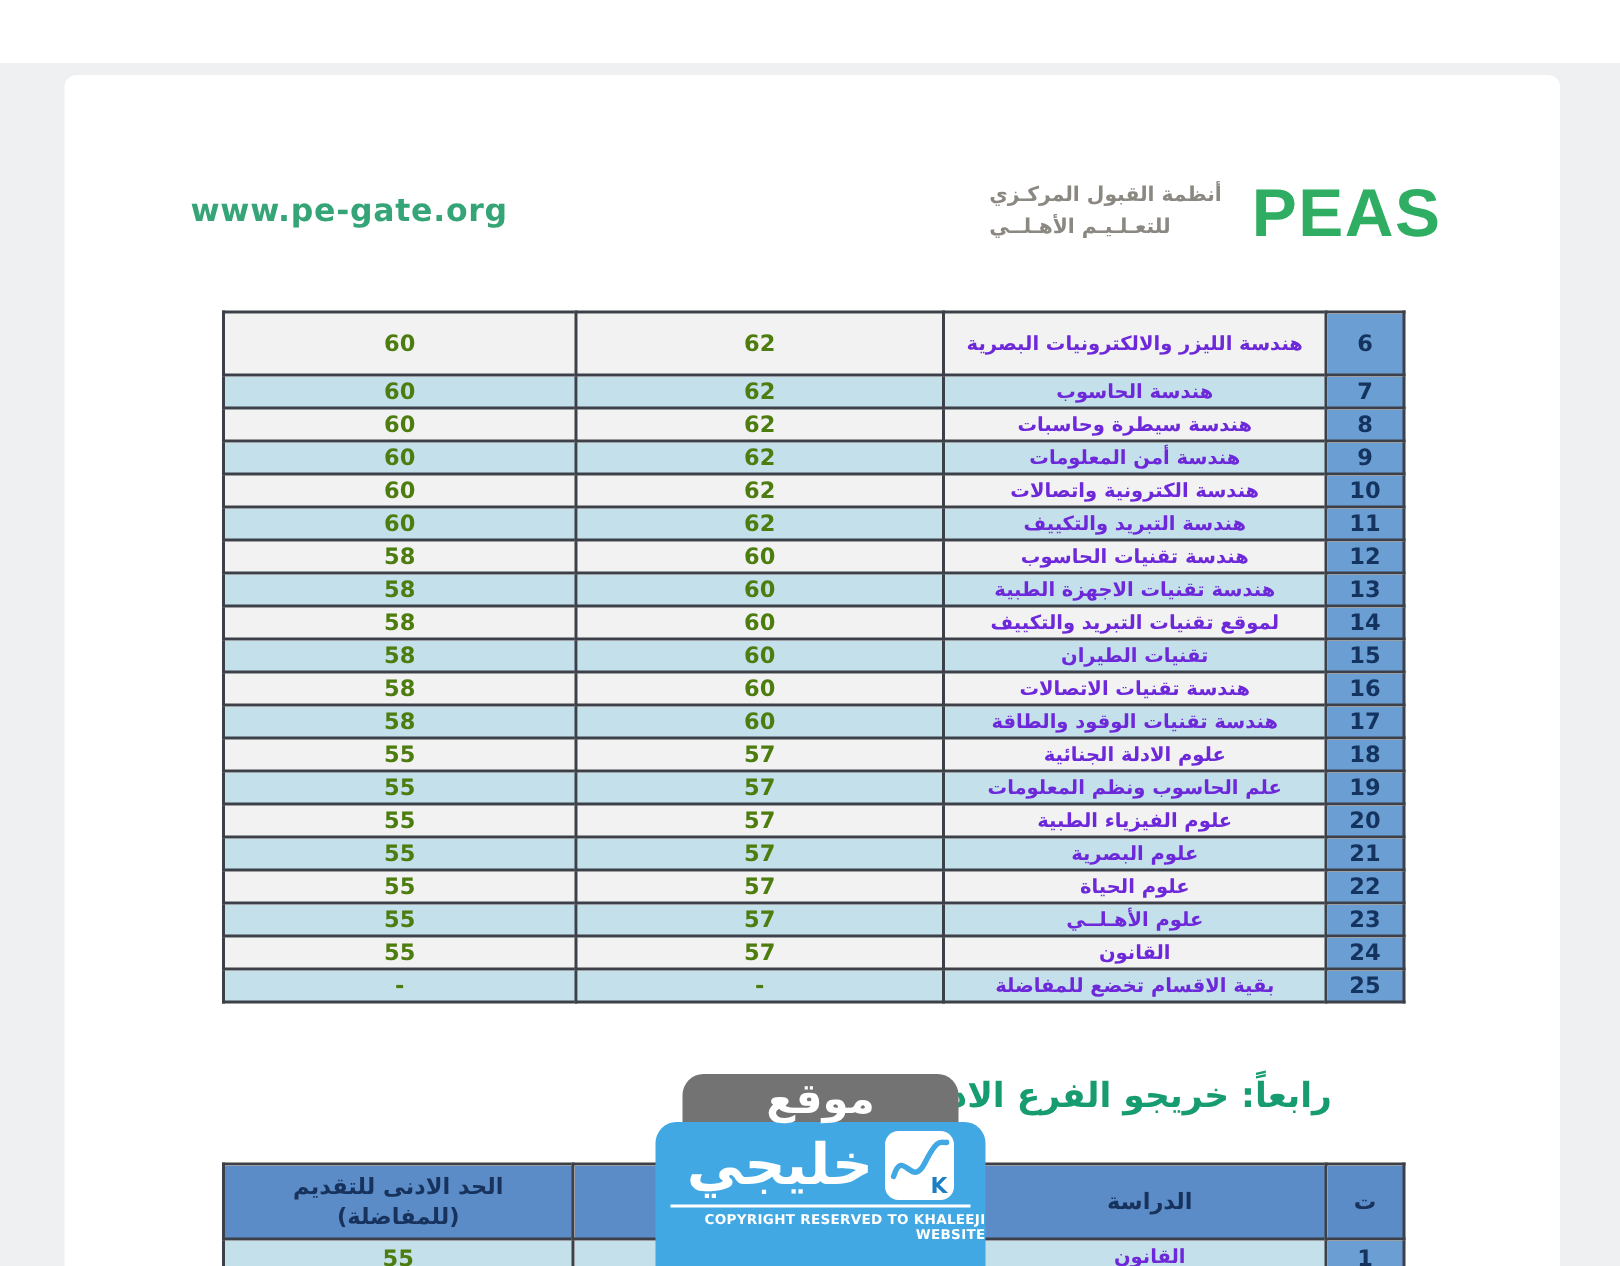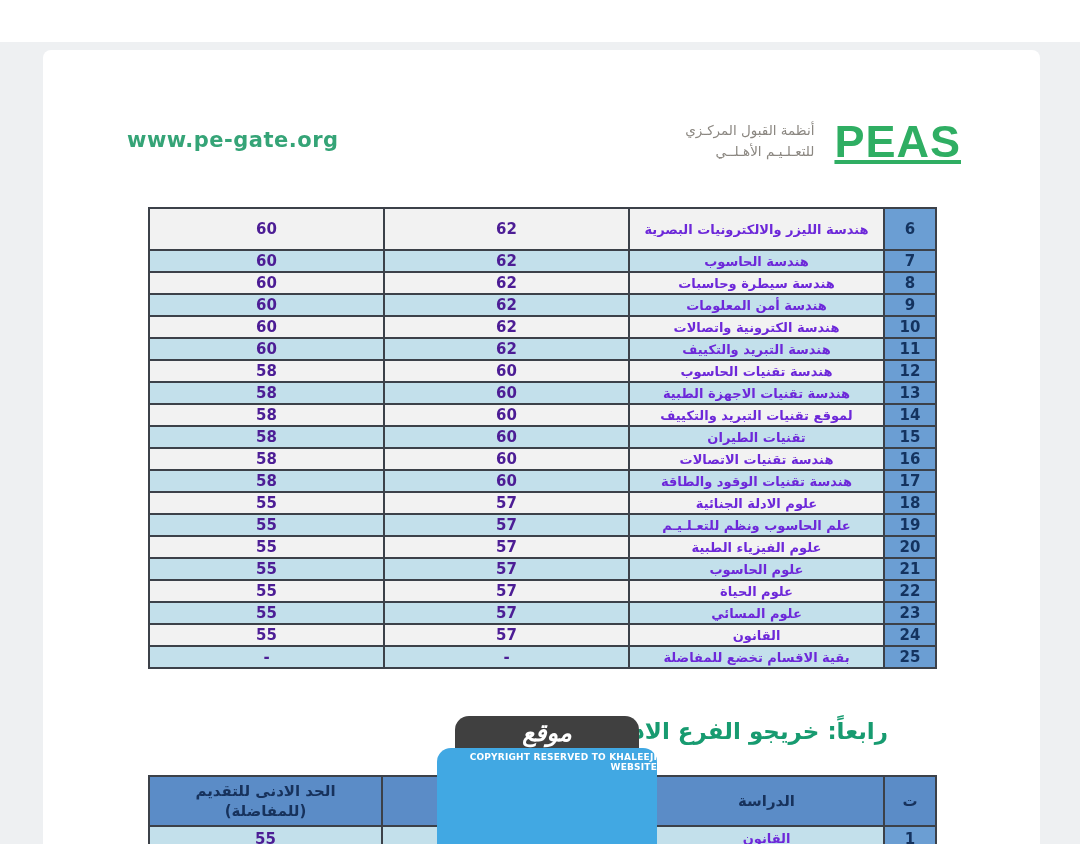--- a/index.html
+++ b/index.html
@@ -3,47 +3,47 @@
 <meta charset="utf-8">
 <style>
   html,body{margin:0;padding:0;}
   body{font-family:"DejaVu Sans",sans-serif;}
   .stage{position:relative;width:1080px;height:844px;background:#eef0f2;overflow:hidden;margin-top:42px;}
   .sheet{position:absolute;left:43px;top:8px;width:997px;height:836px;background:#ffffff;border-radius:8px 8px 0 0;}
 
   
   .site-url{position:absolute;left:127px;top:86px;font-size:21px;font-weight:bold;color:#35a477;letter-spacing:0.5px;z-index:2;font-family:"DejaVu Sans",sans-serif;}
   .brand{position:absolute;left:693px;top:70px;width:268px;height:58px;display:flex;align-items:center;justify-content:flex-end;gap:10px;z-index:2;}
-  .brand-tagline{color:#8b8781;font-size:13.5px;font-weight:normal;text-align:right;line-height:1.55;direction:rtl;white-space:nowrap;}
+  .brand-tagline{color:#8b8781;font-size:13.5px;font-weight:bold;text-align:left;line-height:1.55;direction:rtl;white-space:nowrap;}
   .brand-divider{width:2px;height:44px;background:#c4c0ba;}
-  .brand-name{font-size:45px;font-weight:bold;color:#2fae63;letter-spacing:1px;line-height:1;font-family:"Liberation Sans","DejaVu Sans",sans-serif;text-decoration:underline;}
+  .brand-name{font-size:45px;font-weight:bold;color:#2fae63;letter-spacing:1px;line-height:1;font-family:"Liberation Sans","DejaVu Sans",sans-serif;}
 
   
   .tbl{position:absolute;border-collapse:collapse;table-layout:fixed;z-index:2;}
   .tbl td,.tbl th{border:2px solid #3c4149;padding:0;text-align:center;vertical-align:middle;font-weight:bold;overflow:hidden;white-space:nowrap;}
   .upper{left:148px;top:165px;width:787px;}
   .upper tbody tr{height:22px;}
   .upper tbody tr:first-child{height:42px;}
   .tbl td.num{background:#6b9ed3;color:#14335f;font-size:15px;}
   .tbl td.study{font-size:13px;color:#6d28d9;}
-  .tbl td.val{font-size:15px;color:#4c1d95;}
+  .tbl td.val{font-size:15px;color:#4d7c0f;}
   .upper tbody tr:nth-child(odd) td:not(.num){background:#f2f2f2;}
   .upper tbody tr:nth-child(even) td:not(.num){background:#c3e0eb;}
 
   .section-heading{position:absolute;left:520px;top:676px;width:368px;text-align:right;font-size:23px;font-weight:bold;color:#179b70;direction:rtl;z-index:2;}
 
   .lower{left:148px;top:733px;width:787px;}
   .lower thead th{background:#5b8cc7;color:#17325c;font-size:15px;height:48px;white-space:normal;line-height:1.35;}
   .lower tbody tr{height:25px;}
   .lower tbody tr:nth-child(odd) td:not(.num){background:#c3e0eb;}
   .lower tbody tr:nth-child(even) td:not(.num){background:#f2f2f2;}
 
   
   .wm{position:absolute;left:437px;top:674px;width:220px;z-index:5;color:#ffffff;text-align:center;}
-  .wm-tab{width:184px;margin:0 auto;height:32px;background:#404040;border-radius:14px 14px 0 0;font-size:24px;font-weight:bold;line-height:34px;direction:rtl;font-style:italic;}
+  .wm-tab{width:184px;margin:0 auto;height:32px;background:#737373;border-radius:14px 14px 0 0;font-size:28px;font-weight:bold;line-height:34px;direction:rtl;}
   .wm-body{background:#41a8e3;border-radius:14px;height:176px;padding-top:2px;box-sizing:border-box;}
   .wm-brand-row{display:flex;align-items:center;justify-content:center;gap:8px;padding:4px 0 3px 0;border-bottom:2px solid #ffffff;margin:0 10px 4px 10px;}
   .wm-brand{font-size:38px;font-weight:bold;line-height:1.05;direction:rtl;}
   .wm-logo{width:46px;height:46px;background:#ffffff;border-radius:9px;display:flex;align-items:center;justify-content:center;}
   .wm-ar{font-size:12.5px;font-weight:bold;direction:rtl;margin-top:1px;}
   .wm-en{font-size:9px;font-weight:bold;letter-spacing:0.2px;margin-top:2px;text-align:right;}
   .wm-site{font-size:17px;font-weight:bold;margin-top:3px;letter-spacing:0.5px;}
 </style>
 </head>
 <body>
@@ -143,45 +143,45 @@
     <td class="val">58</td>
   </tr>
         <tr>
     <td class="num">18</td>
     <td class="study">علوم الادلة الجنائية</td>
     <td class="val">57</td>
     <td class="val">55</td>
   </tr>
         <tr>
     <td class="num">19</td>
-    <td class="study">علم الحاسوب ونظم للتعـلـيـم</td>
+    <td class="study">علم الحاسوب ونظم المعلومات</td>
     <td class="val">57</td>
     <td class="val">55</td>
   </tr>
         <tr>
     <td class="num">20</td>
     <td class="study">علوم الفيزياء الطبية</td>
     <td class="val">57</td>
     <td class="val">55</td>
   </tr>
         <tr>
     <td class="num">21</td>
-    <td class="study">علوم الحاسوب</td>
+    <td class="study">علوم البصرية</td>
     <td class="val">57</td>
     <td class="val">55</td>
   </tr>
         <tr>
     <td class="num">22</td>
     <td class="study">علوم الحياة</td>
     <td class="val">57</td>
     <td class="val">55</td>
   </tr>
         <tr>
     <td class="num">23</td>
-    <td class="study">علوم المسائي</td>
+    <td class="study">علوم الأهـلــي</td>
     <td class="val">57</td>
     <td class="val">55</td>
   </tr>
         <tr>
     <td class="num">24</td>
     <td class="study">القانون</td>
     <td class="val">57</td>
     <td class="val">55</td>
   </tr>
         <tr>
@@ -228,16 +228,25 @@
     <td class="study">بقية الاقسام تخضع للمفاضلة</td>
     <td class="val"></td>
     <td class="val">-</td>
   </tr>
       </tbody>
   </table>
 
   <div class="wm">
     <div class="wm-tab">موقع</div>
     <div class="wm-body">
+      <div class="wm-brand-row">
+        <span class="wm-brand">خليجي</span>
+        <span class="wm-logo">
+          <svg width="40" height="40" viewBox="0 0 44 44">
+            <path d="M3 30 C 10 8, 16 40, 26 20 S 38 6, 42 5" stroke="#41a8e3" stroke-width="4" fill="none" stroke-linecap="round"></path>
+            <text x="30" y="42" font-size="16" font-weight="bold" fill="#1b7fc4" font-family="DejaVu Sans, sans-serif">K</text>
+          </svg>
+        </span>
+      </div>
       <div class="wm-en">COPYRIGHT RESERVED TO KHALEEJI WEBSITE</div>
     </div>
   </div>
 </div>
 
 </body></html>

